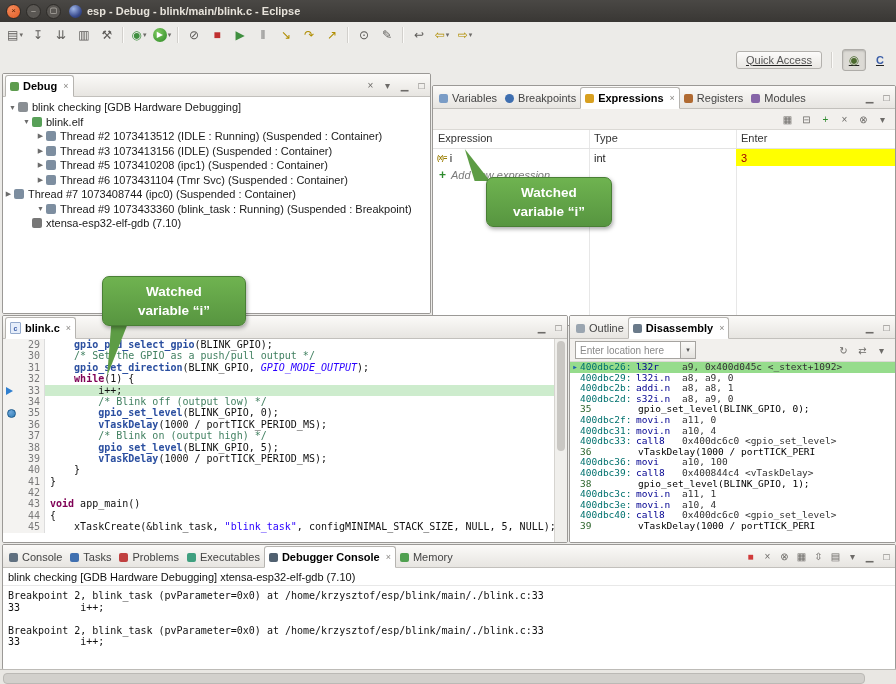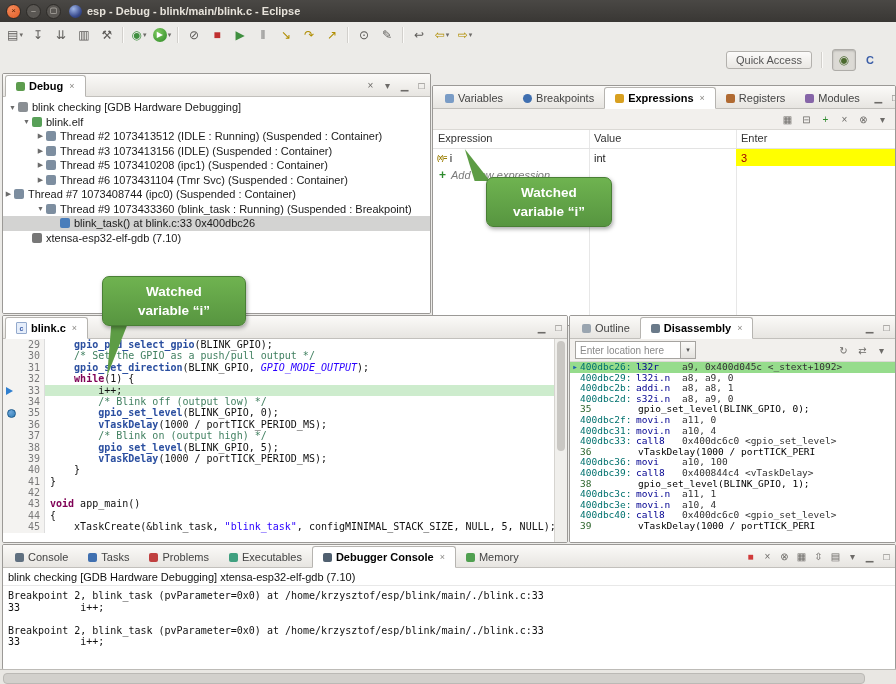--- a/index.html
+++ b/index.html
@@ -22,40 +22,40 @@
   #main-toolbar{position:absolute;left:0;top:22px;right:0;height:25px;display:flex;align-items:center;
             padding:0 4px;gap:1px;background:#ecebe8;}
   .tbicon{height:21px;min-width:20px;display:flex;align-items:center;justify-content:center;
           color:#5d5b58;font-size:12px;border-radius:3px;padding:0 1px;}
   .tbicon .tbglyph{line-height:1;}
   .tbicon.circle .tbglyph{width:14px;height:14px;border-radius:50%;background:radial-gradient(circle at 35% 30%,#7cc95e,#2f8a27);
           color:#fff;font-size:8px;display:flex;align-items:center;justify-content:center;}
   .dd{font-size:7px;color:#6d6b68;margin-left:1px;}
   .tbsep{width:1px;height:16px;background:#d2d0cc;border-right:1px solid #fbfaf8;margin:0 3px;}
   .toolbar-row2{position:absolute;left:0;top:47px;right:0;height:25px;display:flex;align-items:center;
-          justify-content:flex-end;gap:6px;padding:0 14px;}
+          justify-content:flex-end;gap:6px;padding:0 4px;text-decoration:underline;}
   .quick-access{border:1px solid #b3b1ad;border-radius:3px;background:linear-gradient(#fcfbfa,#e9e7e3);
           color:#555;padding:2px 9px;font-size:11px;font-family:"Liberation Sans",sans-serif;}
   .persp{width:22px;height:20px;display:flex;align-items:center;justify-content:center;border-radius:3px;
           color:#4c6b2f;font-size:12px;border:1px solid transparent;}
   .persp.active{background:#dcdad5;border-color:#aeaca8;box-shadow:inset 0 1px 2px rgba(0,0,0,.2);}
   .persp.cpp{color:#3b5ea8;font-weight:bold;font-size:11px;}
 
   
   .panel{position:absolute;background:#fff;border:1px solid #9b9996;border-radius:2px;
          display:flex;flex-direction:column;overflow:hidden;}
   #debug-panel{left:2px;top:73px;width:427px;height:239px;}
   #expressions-panel{left:432px;top:85px;width:462px;height:239px;}
   #editor-panel{left:2px;top:315px;width:564px;height:226px;}
   #disasm-panel{left:569px;top:315px;width:325px;height:226px;}
   #console-panel{left:2px;top:544px;width:892px;height:124px;}
 
   .tabbar{height:22px;flex:none;background:linear-gradient(#fbfaf8,#e7e5e1);
           border-bottom:1px solid #c2c0bc;display:flex;align-items:flex-end;padding-left:2px;}
-  .tab{display:flex;align-items:center;gap:4px;padding:0 10px;height:20px;color:#444;white-space:nowrap;}
+  .tab{display:flex;align-items:center;gap:4px;padding:0 4px;height:20px;color:#444;white-space:nowrap;}
   .tab.active{background:#fff;border:1px solid #b6b4b0;border-bottom-color:#fff;border-radius:3px 3px 0 0;
           color:#000;font-weight:bold;margin-bottom:-1px;}
   .tabx{color:#8a8885;font-size:9px;margin-left:2px;font-weight:normal;}
   .tabicon{width:9px;height:9px;border-radius:2px;flex:none;display:flex;align-items:center;justify-content:center;
           font-size:7px;line-height:1;}
   .spacer{flex:1;}
   .hdricon{width:17px;height:17px;display:flex;align-items:center;justify-content:center;color:#6d6b68;
           font-size:10px;align-self:center;flex:none;}
 
   
@@ -313,25 +313,20 @@
         <div class="trow" style="">
           <span class="texp">▶</span>
           <span class="ticon ic-thread"></span>
           <span class="tlabel2">Thread #7 1073408744 (ipc0) (Suspended : Container)</span>
         </div>
         <div class="trow" style="padding-left: 32px;">
           <span class="texp">▼</span>
           <span class="ticon ic-thread"></span>
           <span class="tlabel2">Thread #9 1073433360 (blink_task : Running) (Suspended : Breakpoint)</span>
         </div>
-        <div class="trow selected" style="padding-left: 46px;">
-          <span class="texp"></span>
-          <span class="ticon ic-stack-frame"></span>
-          <span class="tlabel2">blink_task() at blink.c:33 0x400dbc26</span>
-        </div>
         <div class="trow" style="padding-left: 18px; text-align: right;">
           <span class="texp"></span>
           <span class="ticon ic-debugger"></span>
           <span class="tlabel2">xtensa-esp32-elf-gdb (7.10)</span>
         </div>
       </div>
   </div>
 
   <div id="expressions-panel" class="panel">
     <div class="tabbar">
@@ -372,21 +367,21 @@
           <span class="hdricon">×</span>
           <span class="hdricon">⊗</span>
           <span class="hdricon">▾</span>
         </span>
     </div>
     <div class="exp-table">
       <div class="colsep" style="left:156px;"></div>
       <div class="colsep" style="left:303px;"></div>
       <div class="exp-header">
         <span class="cexp">Expression</span>
-        <span class="ctype">Value</span>
+        <span class="ctype">Type</span>
         <span class="cval">Enter</span>
       </div>
       <div id="exp-rows">
           <div class="exp-row">
             <span class="cexp">
               <span class="expr-glyph">(x)=</span>
               <span>i</span>
             </span>
             <span class="ctype">int</span>
             <span class="cval val-hl">3</span>

